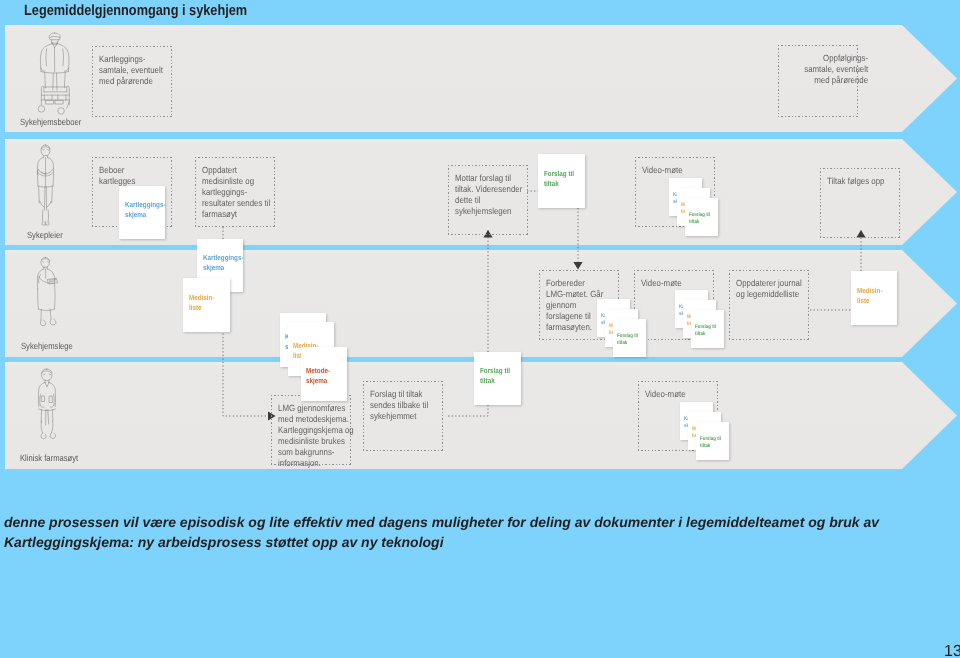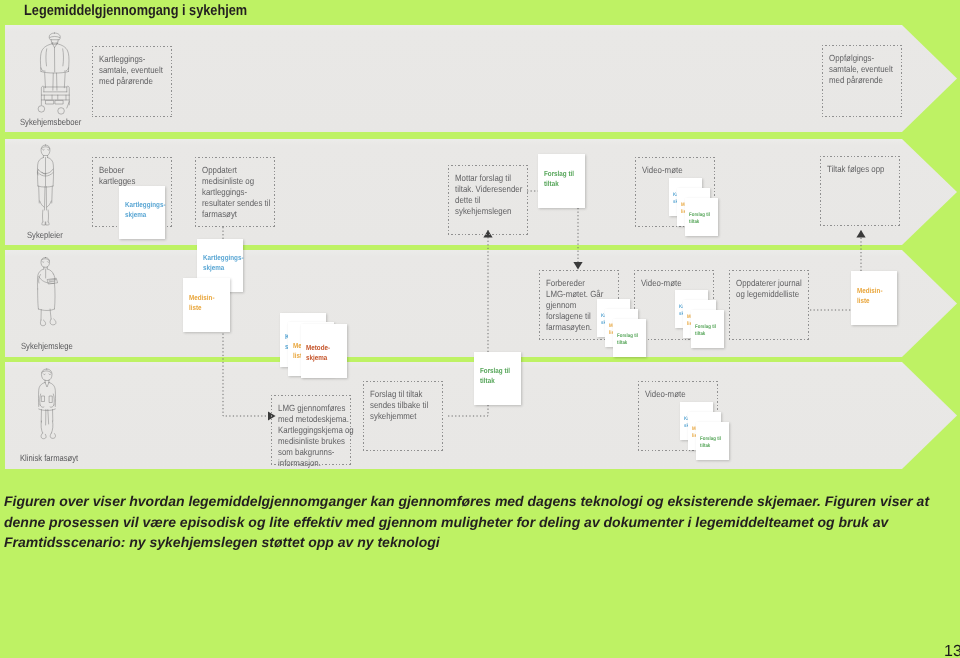--- a/index.html
+++ b/index.html
@@ -1,18 +1,18 @@
 <!DOCTYPE html>
 <html><head>
 <meta charset="utf-8">
 <style>
   html,body{margin:0;padding:0;}
   body{width:960px;height:658px;background:#fff;font-family:"Liberation Sans",sans-serif;overflow:hidden;
         -webkit-font-smoothing:antialiased;text-rendering:geometricPrecision;}
-  .page{position:relative;width:960px;height:658px;background:#bef264;text-decoration:underline;}
+  .page{position:relative;width:960px;height:658px;background:#7dd3fc;text-decoration:underline;}
   .title{position:absolute;left:24px;top:2px;font-size:15px;font-weight:bold;color:#231f20;
          transform:scaleX(0.85);transform-origin:left top;white-space:nowrap;}
   .lanesvg{position:absolute;left:0;top:0;width:960px;height:658px;}
   .role{position:absolute;font-size:9px;color:#58585a;white-space:nowrap;
          transform:scaleX(0.85);transform-origin:left top;}
   .dbox{position:absolute;box-sizing:border-box;
         background-image:
           repeating-linear-gradient(to right,#909090 0 1.3px,rgba(0,0,0,0) 1.3px 3.4px),
           repeating-linear-gradient(to right,#909090 0 1.3px,rgba(0,0,0,0) 1.3px 3.4px),
           repeating-linear-gradient(to bottom,#909090 0 1.3px,rgba(0,0,0,0) 1.3px 3.4px),
@@ -62,21 +62,21 @@
   <div id="overlay">
       <div class="role" style="left: 20px; top: 117px;">Sykehjemsbeboer</div>
       <div class="role" style="left: 27px; top: 230px;">Sykepleier</div>
       <div class="role" style="left: 21px; top: 341px;">Sykehjemslege</div>
       <div class="role" style="left: 20px; top: 453px;">Klinisk farmasøyt</div>
       <div class="dbox" style="left: 92px; top: 46px; width: 80px; height: 71px;">
         <div class="tx">Kartleggings-
 samtale, eventuelt
 med pårørende</div>
       </div>
-      <div class="dbox" style="left: 822px; top: 45px; width: 80px; height: 72px;">
+      <div class="dbox" style="left: 778px; top: 45px; width: 80px; height: 72px; text-align: right;">
         <div class="tx">Oppfølgings-
 samtale, eventuelt
 med pårørende</div>
       </div>
       <div class="dbox" style="left: 92px; top: 157px; width: 80px; height: 70px;">
         <div class="tx">Beboer
 kartlegges</div>
       </div>
       <div class="dbox" style="left: 195px; top: 157px; width: 80px; height: 70px;">
         <div class="tx">Oppdatert
@@ -87,21 +87,21 @@
       </div>
       <div class="dbox" style="left: 448px; top: 165px; width: 80px; height: 70px;">
         <div class="tx">Mottar forslag til
 tiltak. Videresender
 dette til
 sykehjemslegen</div>
       </div>
       <div class="dbox" style="left: 635px; top: 157px; width: 80px; height: 70px;">
         <div class="tx">Video-møte</div>
       </div>
-      <div class="dbox" style="left: 820px; top: 156px; width: 80px; height: 70px;">
+      <div class="dbox" style="left: 820px; top: 168px; width: 80px; height: 70px;">
         <div class="tx">Tiltak følges opp</div>
       </div>
       <div class="dbox" style="left: 539px; top: 270px; width: 80px; height: 70px;">
         <div class="tx">Forbereder
 LMG-møtet. Går
 gjennom
 forslagene til
 farmasøyten.</div>
       </div>
       <div class="dbox" style="left: 634px; top: 270px; width: 80px; height: 70px;">
@@ -280,22 +280,21 @@
 tiltak</div>
       </div>
       <div class="card" style="left: 280px; top: 313px; width: 46px; height: 54px; z-index: 10;">
         <div class="lbl" style="color: rgb(91, 167, 212); top: 19px; font-size: 7.4px; line-height: 10px; left: 4.5px;">Kartleggings-
 skjema</div>
       </div>
       <div class="card" style="left: 288px; top: 322px; width: 46px; height: 54px; z-index: 11;">
         <div class="lbl" style="color: rgb(233, 167, 62); top: 19px; font-size: 7.4px; line-height: 10px; left: 4.5px;">Medisin-
 liste</div>
       </div>
-      <div class="card" style="left: 301px; top: 324px; width: 46px; height: 54px; z-index: 12;">
+      <div class="card" style="left: 301px; top: 347px; width: 46px; height: 54px; z-index: 12;">
         <div class="lbl" style="color: rgb(197, 85, 43); top: 19px; font-size: 7.4px; line-height: 10px; left: 4.5px;">Metode-
 skjema</div>
       </div>
     </div>
   <div class="pgno">13</div>
-<div class="capline" style="top: 493px;">Figuren over viser hvordan legemiddelgjennomganger kan gjennomføres med dagens teknologi og eksisterende skjemaer. Figuren viser at</div>
-    <div class="capline" style="top: 513.5px;">denne prosessen vil være episodisk og lite effektiv med gjennom muligheter for deling av dokumenter i legemiddelteamet og bruk av</div>
-    <div class="capline" style="top: 534px;">Framtidsscenario: ny sykehjemslegen støttet opp av ny teknologi</div>
+    <div class="capline" style="top: 513.5px;">denne prosessen vil være episodisk og lite effektiv med dagens muligheter for deling av dokumenter i legemiddelteamet og bruk av</div>
+    <div class="capline" style="top: 534px;">Kartleggingskjema: ny arbeidsprosess støttet opp av ny teknologi</div>
   </div>
 
 </body></html>

